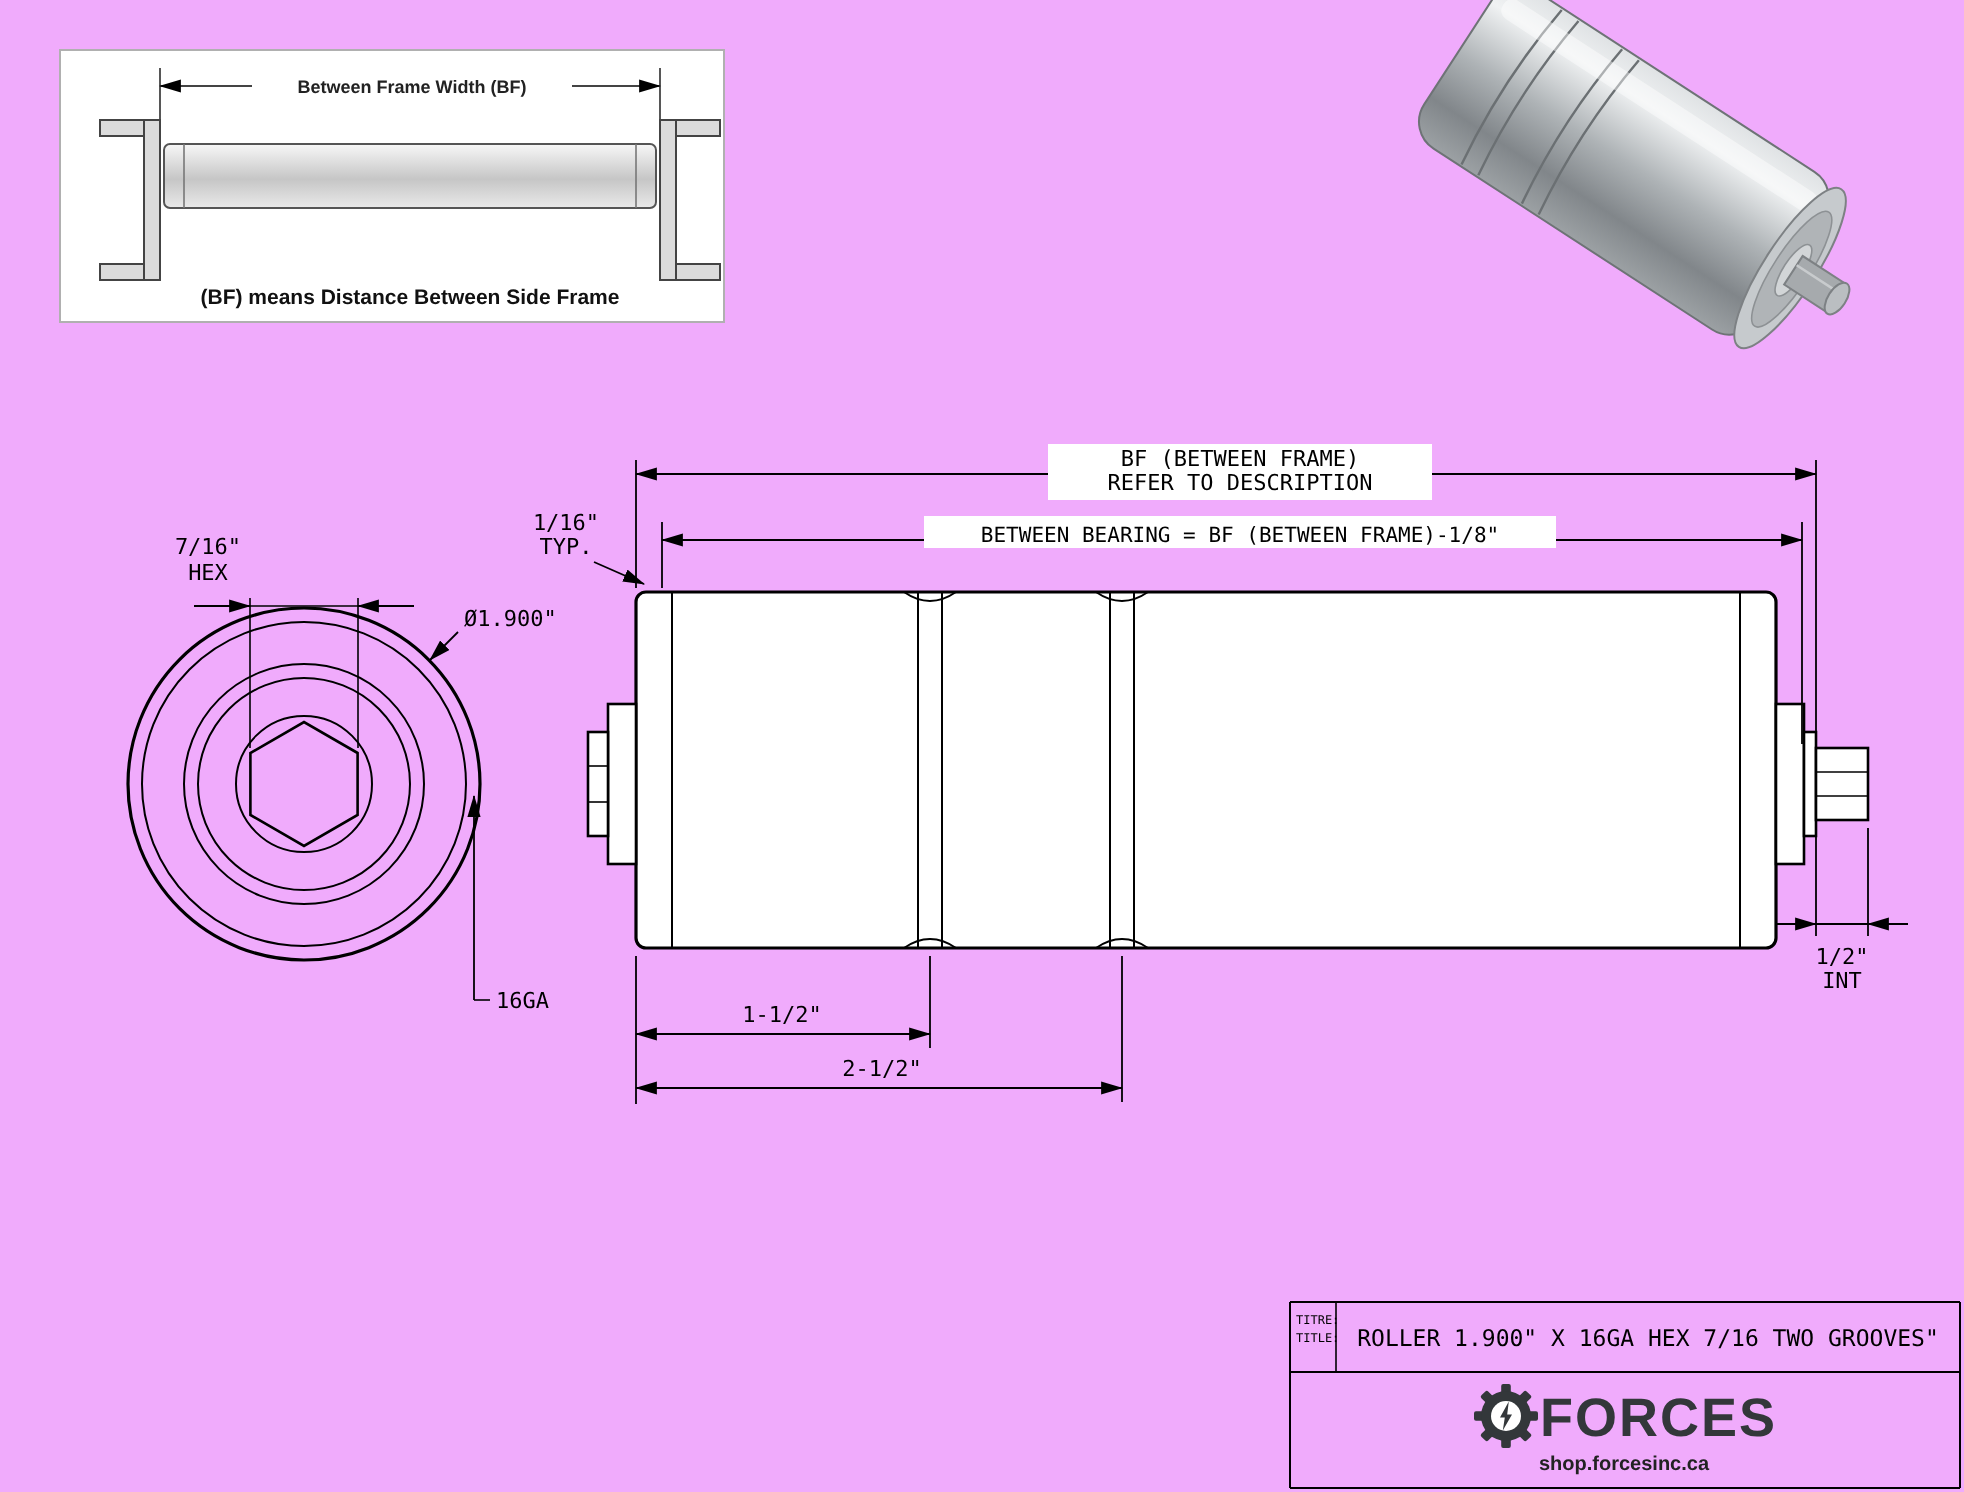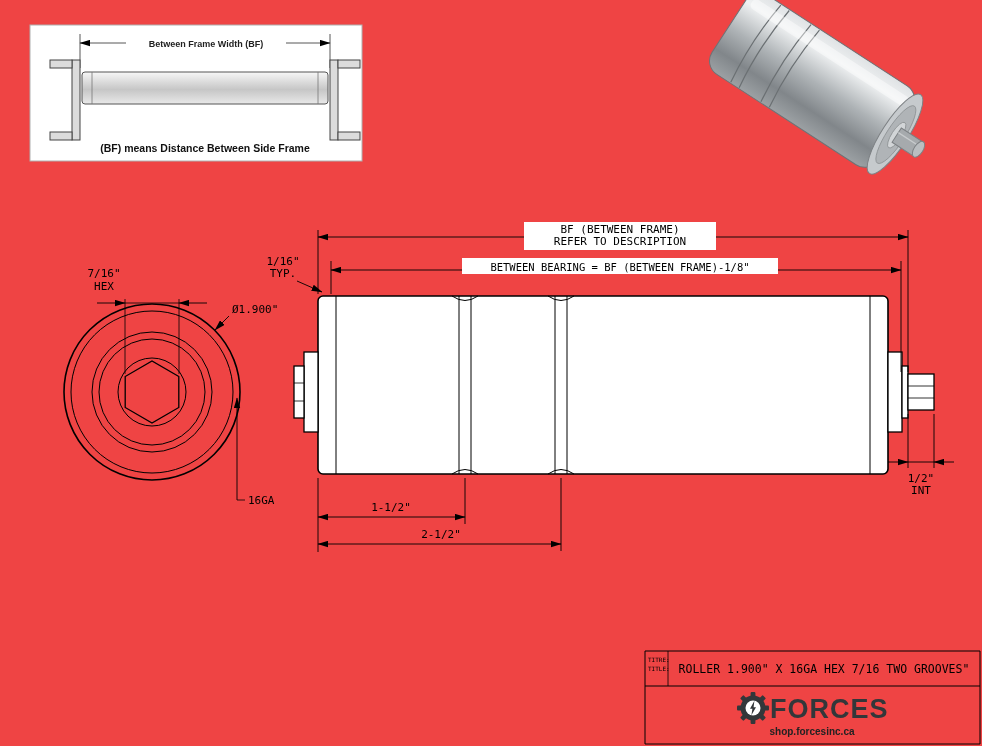--- a/index.html
+++ b/index.html
@@ -1,16 +1,16 @@
 <!DOCTYPE html>
 <html><head>
 <meta charset="utf-8">
 <style>
   html,body{margin:0;padding:0;background:#fff;}
-  .canvas{position:relative;width:982px;height:746px;background:#ef4444;overflow:hidden;}
+  .canvas{position:relative;width:982px;height:746px;background:#f0abfc;overflow:hidden;}
   svg{display:block;}
   .cad{font-family:"DejaVu Sans Mono",monospace;fill:#000;}
   .cad-sm{font-family:"DejaVu Sans Mono",monospace;fill:#000;}
   .inset-label{font-family:"Liberation Sans",sans-serif;font-weight:bold;fill:#222;}
   .inset-caption{font-family:"Liberation Sans",sans-serif;font-weight:bold;fill:#111;}
   .brand{font-family:"Liberation Sans",sans-serif;font-weight:bold;fill:#33373a;letter-spacing:1px;}
   .site{font-family:"Liberation Sans",sans-serif;font-weight:bold;fill:#222;}
   line,path,rect,circle,polygon,ellipse{vector-effect:none;}
 </style>
 </head>

